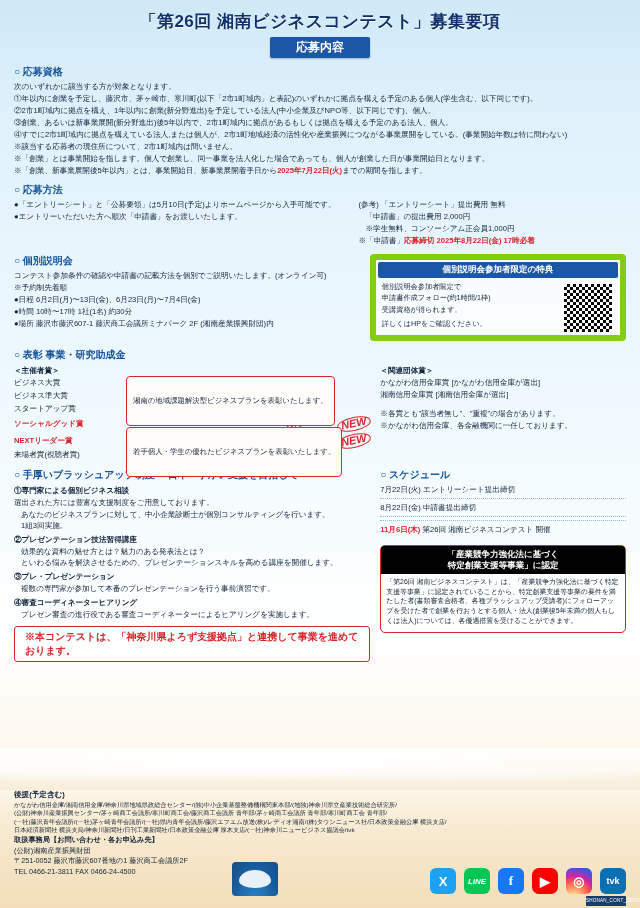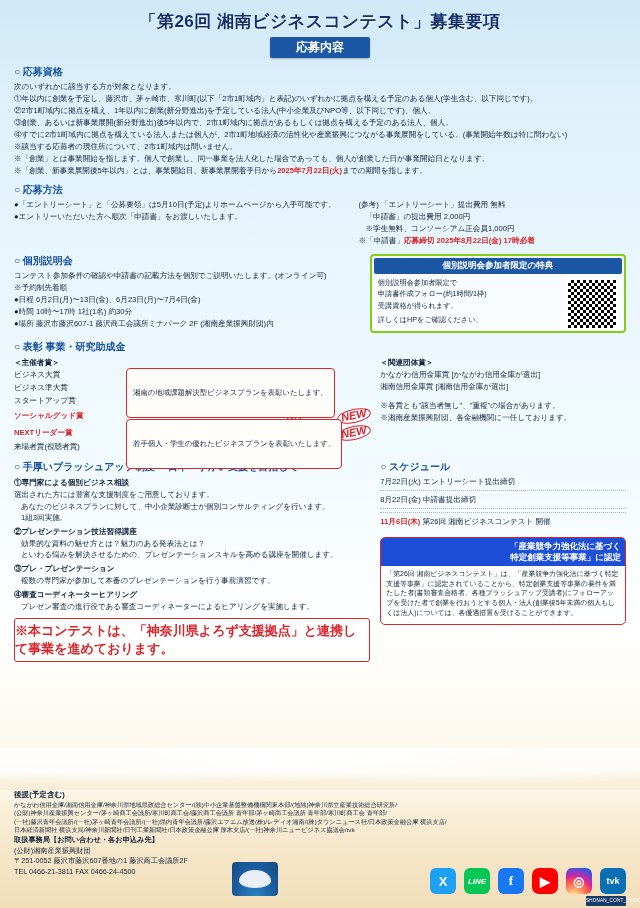--- a/index.html
+++ b/index.html
@@ -35,22 +35,22 @@
   }
   .sec-head::before { content:"○ "; }
   .sec-body { font-size:7.6px; line-height:1.45; color:#13243b; }
   .sec-body p { margin:0 0 1px 0; }
   .indent { padding-left:7px; }
   .redb { color:#d8262c; font-weight:bold; }
 
   .two-col { display:flex; gap:10px; }
   .col { flex:1; }
   .box-solid-red {
-    border:1.2px solid #d8262c; border-radius:3px; padding:3px 0;
-    background:rgba(255,255,255,.6); font-size:13px;
+    border:1.2px solid #d8262c; border-radius:3px; padding:3px 10px;
+    background:rgba(255,255,255,.6); font-size:10px;
   }
 
   
   .award-table { width:100%; border-collapse:collapse; font-size:7.6px; }
   .award-table td { padding:1.5px 0; }
   .award-table td.amt { text-align:left; width:54px; }
   .subhead { font-weight:bold; color:#13243b; font-size:7.6px; margin:2px 0 1px 0;}
   .subhead::before{ content:"＜"; }
   .subhead::after{ content:"＞"; }
 
@@ -59,21 +59,21 @@
     font-size:11px; border:1.5px solid #d8262c; border-radius:50%;
     padding:0 3px; transform:rotate(-12deg); line-height:1.05;
   }
   .callout {
     border:1px solid #d8262c; border-radius:4px; background:#fffdfa;
     padding:19px 6px; font-size:7.4px; color:#13243b; display:inline-block;
   }
 
   
   .qr-panel {
-    border:2px solid #84cc16; border-radius:4px; background:rgba(255,255,255,.7);
+    border:6px solid #84cc16; border-radius:4px; background:rgba(255,255,255,.7);
     padding:4px 6px;
   }
   .qr-title {
     background:#1c57a5; color:#fff; font-weight:bold; font-size:8.5px;
     text-align:center; padding:2px 4px; border-radius:2px; margin:-2px -4px 4px -4px;
   }
   .qr-code {
     width:52px; height:52px; float:right; margin-left:6px;
     background:
       repeating-linear-gradient(90deg,#000 0 3px,#fff 3px 6px),
@@ -82,22 +82,22 @@
     border:2px solid #fff;
   }
 
   
   .sched-line { margin:0 0 3px 0; }
   .hr-dot { border:0; border-top:1px dotted #9bb8d6; margin:3px 0; }
 
   
   .cert-box { border:1.4px solid #d8262c; border-radius:5px; padding:0 0 4px 0; background:rgba(255,255,255,.65); }
   .cert-head {
-    background:#1d4ed8; color:#fff; font-weight:bold; font-size:8.5px;
-    text-align:right; padding:3px 4px; border-radius:3px 3px 0 0; line-height:1.3;
+    background:#000000; color:#fff; font-weight:bold; font-size:8.5px;
+    text-align:center; padding:3px 4px; border-radius:3px 3px 0 0; line-height:1.3;
   }
   .cert-body { font-size:6.9px; line-height:1.4; padding:3px 5px; }
 
   
   .footer {
     position:absolute; left:0; right:0; bottom:0; height:118px;
     background: linear-gradient(180deg, rgba(246,230,200,0) 0%, rgba(243,224,190,.25) 20%, rgba(238,214,170,.5) 100%);
     padding: 0 14px;
   }
   .footer-title { font-size:7.6px; font-weight:bold; color:#13243b; margin-bottom:1px; }
@@ -272,21 +272,21 @@
         <div style="position:absolute; left:112px; top:63px;">
           <span class="callout">若手個人・学生の優れたビジネスプランを表彰いたします。</span>
         </div>
       </div>
       <div class="col">
         <div class="subhead">関連団体賞</div>
         <div class="sec-body">
           <p>かながわ信用金庫賞 [かながわ信用金庫が選出]</p>
           <p>湘南信用金庫賞 [湘南信用金庫が選出]</p>
           <p style="margin-top:8px">※各賞とも"該当者無し"、"重複"の場合があります。</p>
-          <p>※湘南産業振興財団、各金融機関に一任しております。</p>
+          <p>※かながわ信用金庫、各金融機関に一任しております。</p>
         </div>
       </div>
     </div>
   </div>
 
   <div class="section" style="margin-top:6px">
     <div class="two-col">
 
       <div class="col" style="flex:1.45">
         <div class="sec-head">手厚いブラッシュアップ制度 〜日本一手厚い支援を目指して〜</div>

